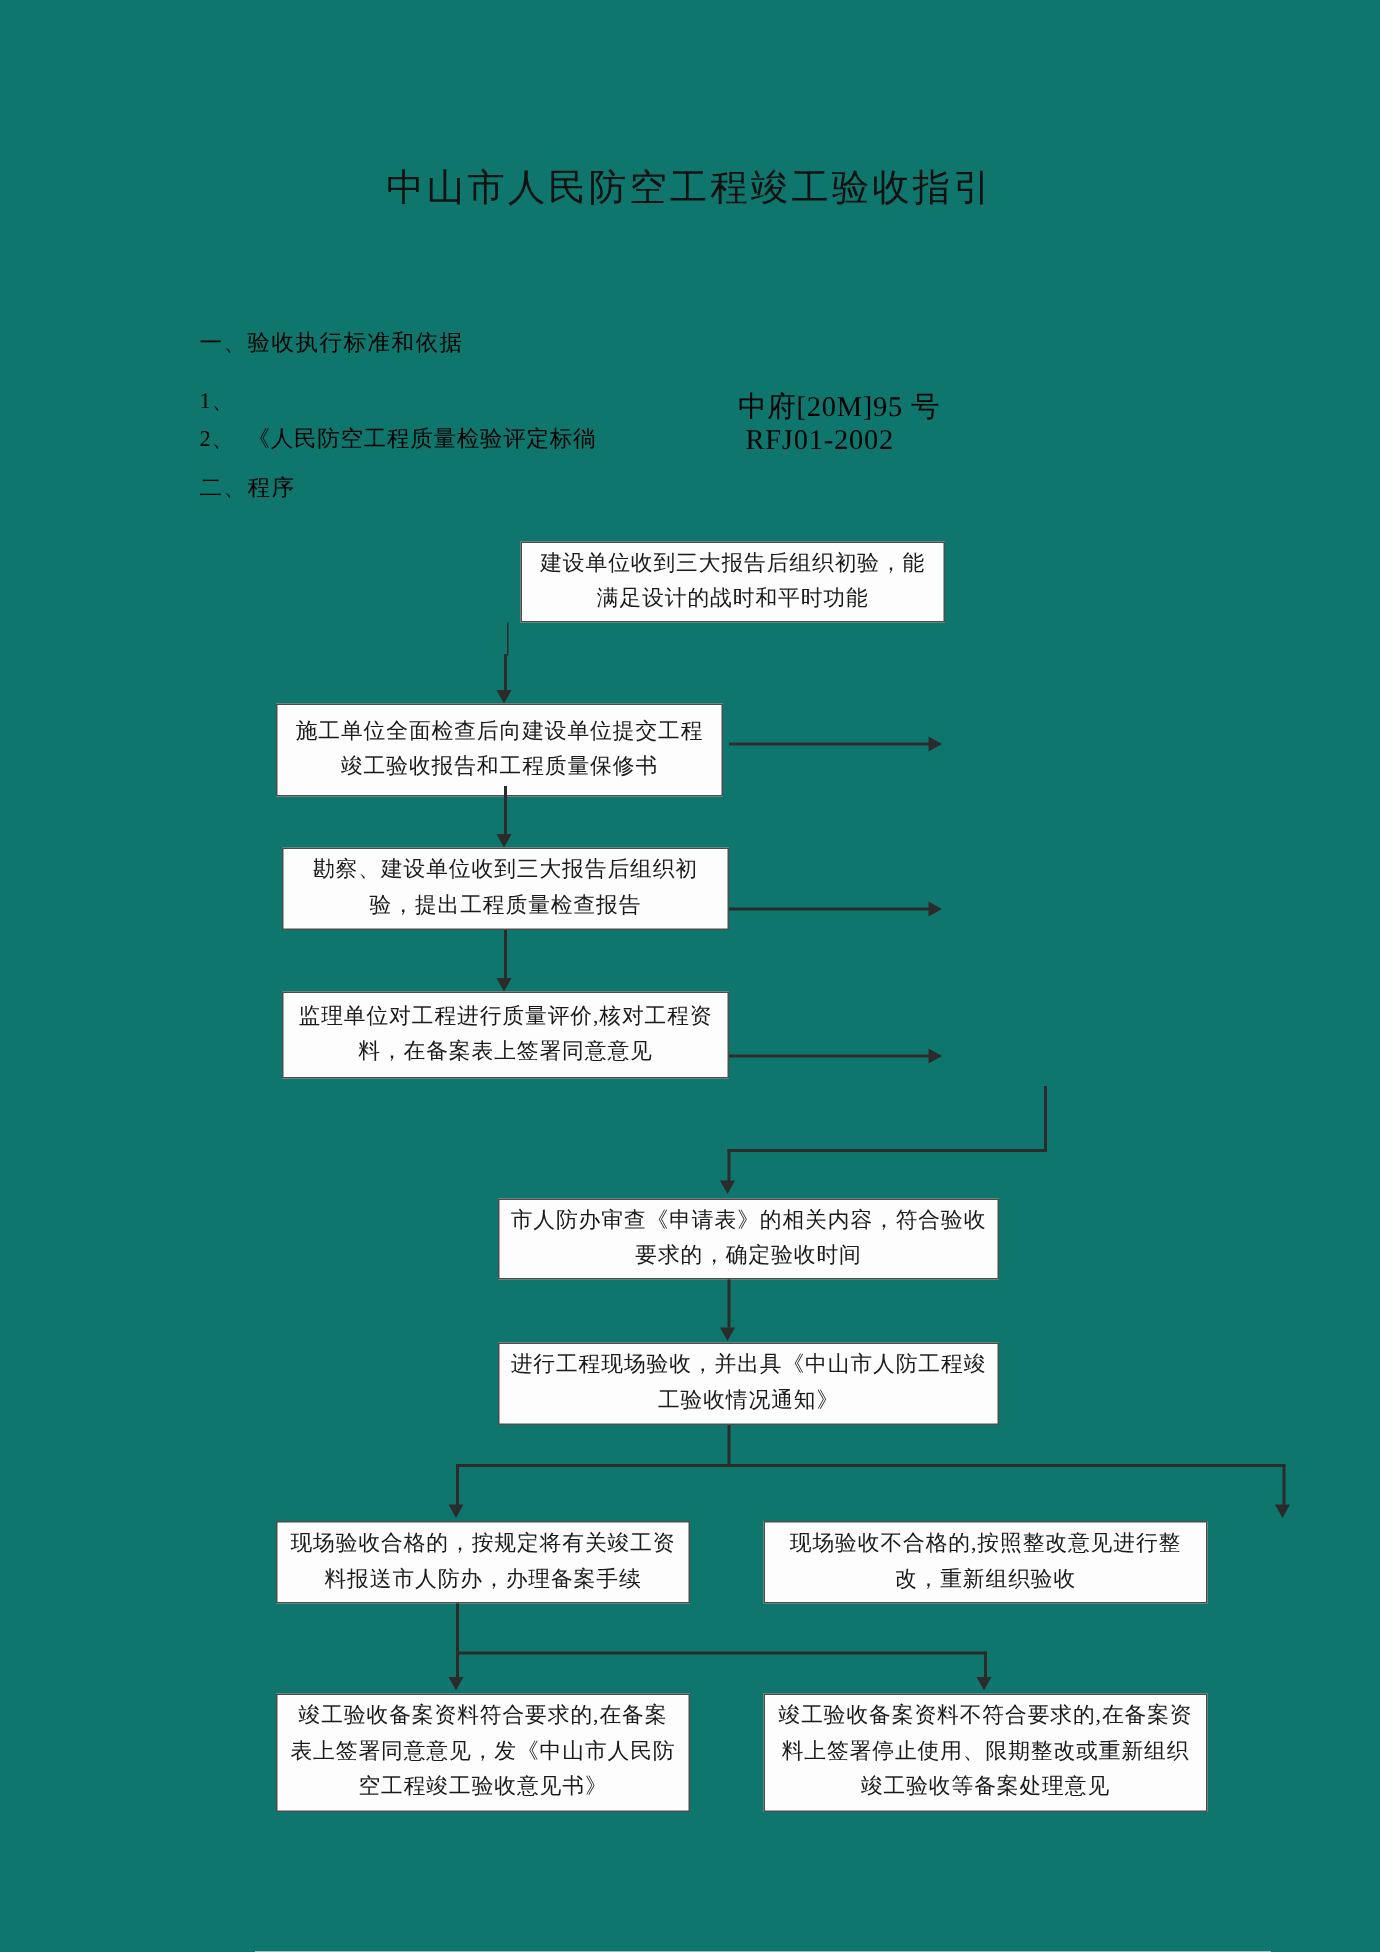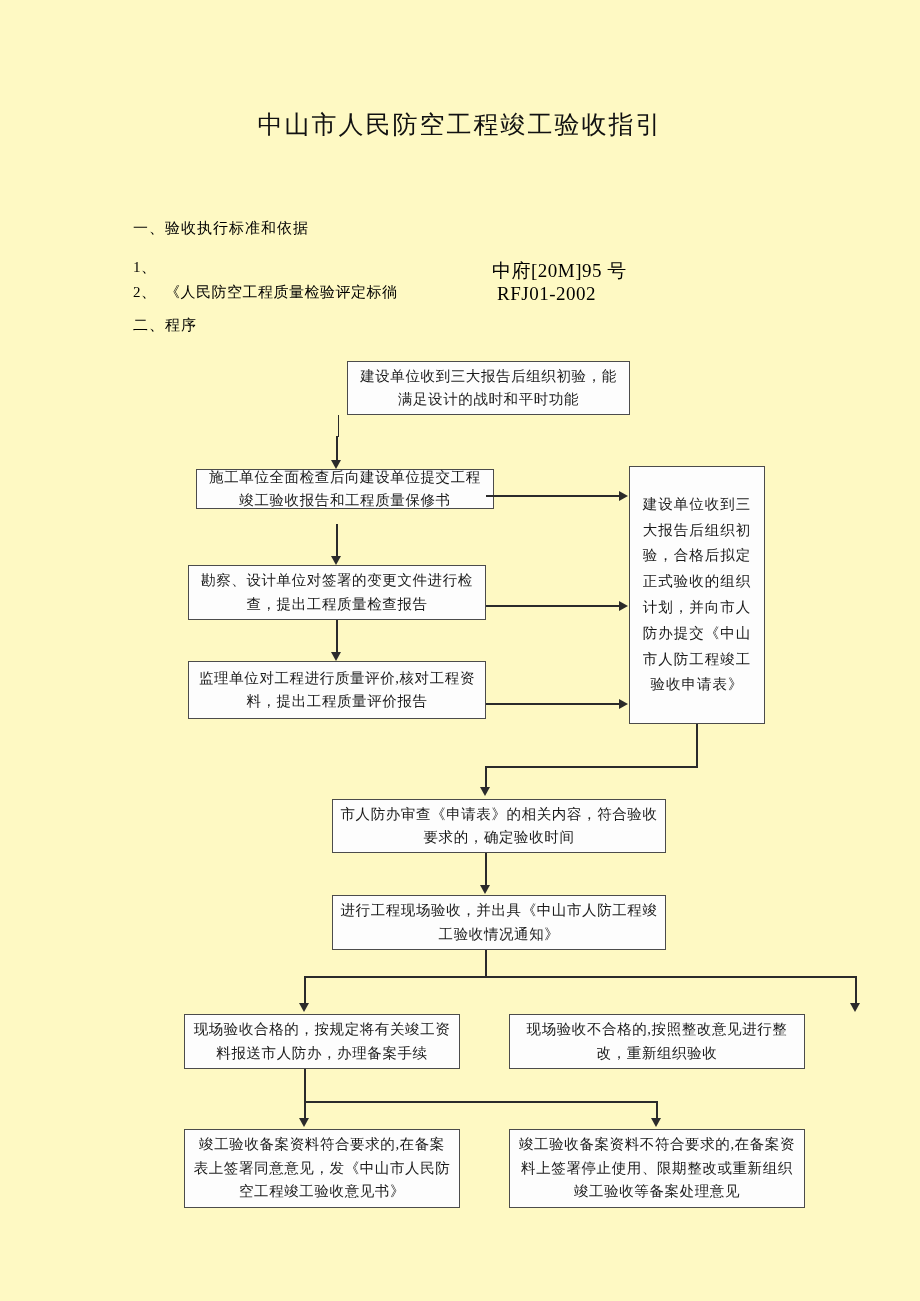--- a/index.html
+++ b/index.html
@@ -9,21 +9,21 @@
   }
   body {
     font-family: "Liberation Serif", "DejaVu Serif", serif;
     color: #000000;
   }
   #page {
     position: relative;
     width: 920px;
     height: 1301px;
     margin: 0 auto;
-    background: #fef9c3;
+    background: #0f766e;
     overflow: hidden;
   }
 
   
   .doc-title {
     position: absolute;
     left: 0;
     top: 108px;
     width: 920px;
     text-align: center;
@@ -116,33 +116,32 @@
 
   <div class="sec-head" style="left:133px; top:316px;">二、程序</div>
 
   <div class="fbox" style="left:347px; top:361px; width:283px; height:54px;">建设单位收到三大报告后组织初验，能满足设计的战时和平时功能</div>
 
   <div class="ln v" style="left:337.5px; top:415px; height:22px;"></div>
   <div class="ln h" style="left:336px; top:436px; width:2px;"></div>
   <div class="ln v" style="left:336px; top:436px; height:28px;"></div>
   <div class="arrow-d" style="left:331px; top:460px;"></div>
 
-  <div class="fbox" style="left:196px; top:469px; width:298px; height:40px;">施工单位全面检查后向建设单位提交工程竣工验收报告和工程质量保修书</div>
+  <div class="fbox" style="left:184px; top:469px; width:298px; height:62px;">施工单位全面检查后向建设单位提交工程竣工验收报告和工程质量保修书</div>
 
-  <div class="fbox" style="left:188px; top:565px; width:298px; height:55px;">勘察、设计单位对签署的变更文件进行检查，提出工程质量检查报告</div>
+  <div class="fbox" style="left:188px; top:565px; width:298px; height:55px;">勘察、建设单位收到三大报告后组织初验，提出工程质量检查报告</div>
 
-  <div class="fbox" style="left:188px; top:661px; width:298px; height:58px;">监理单位对工程进行质量评价,核对工程资料，提出工程质量评价报告</div>
+  <div class="fbox" style="left:188px; top:661px; width:298px; height:58px;">监理单位对工程进行质量评价,核对工程资料，在备案表上签署同意意见</div>
 
   <div class="ln v" style="left:336px; top:524px; height:32px;"></div>
   <div class="arrow-d" style="left:331px; top:556px;"></div>
 
   <div class="ln v" style="left:336px; top:620px; height:32px;"></div>
   <div class="arrow-d" style="left:331px; top:652px;"></div>
 
-  <div class="fbox tall" style="left:629px; top:466px; width:136px; height:258px;">建设单位收到三大报告后组织初验，合格后拟定正式验收的组织计划，并向市人防办提交《中山市人防工程竣工验收申请表》</div>
 
   <div class="ln h" style="left:486px; top:495px; width:134px;"></div>
   <div class="arrow-r" style="left:619px; top:490.5px;"></div>
 
   <div class="ln h" style="left:486px; top:605px; width:134px;"></div>
   <div class="arrow-r" style="left:619px; top:600.5px;"></div>
 
   <div class="ln h" style="left:486px; top:703px; width:134px;"></div>
   <div class="arrow-r" style="left:619px; top:698.5px;"></div>
 

